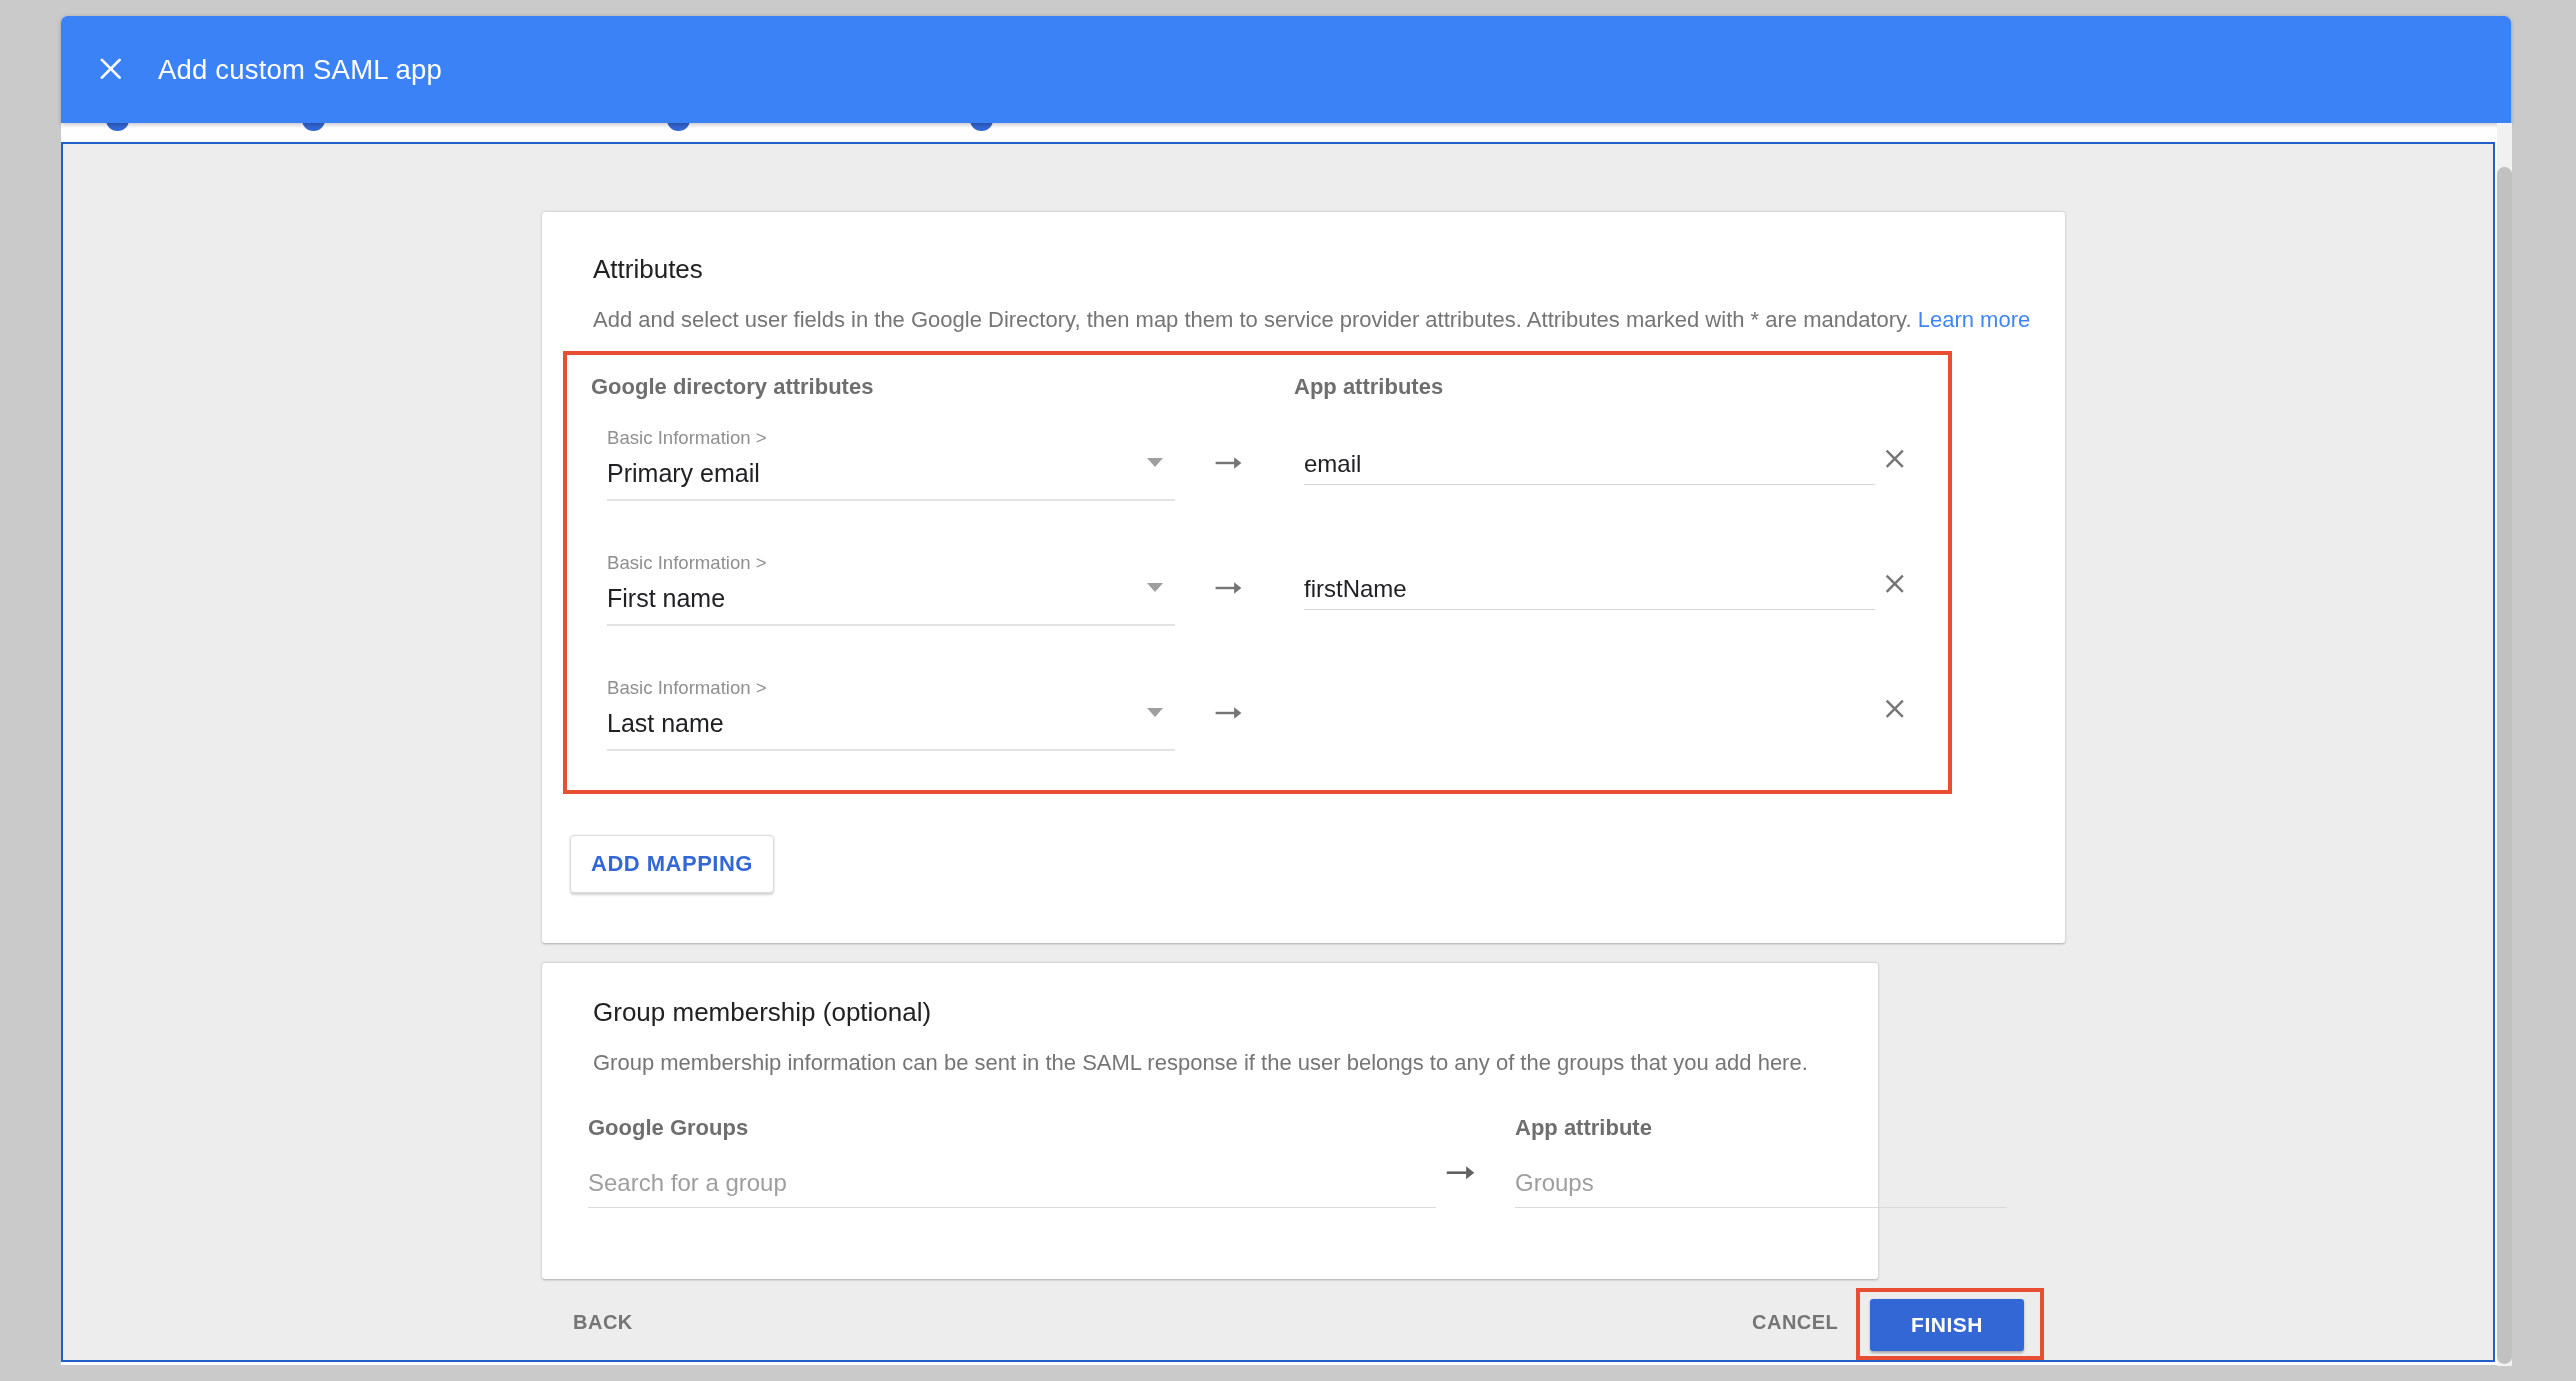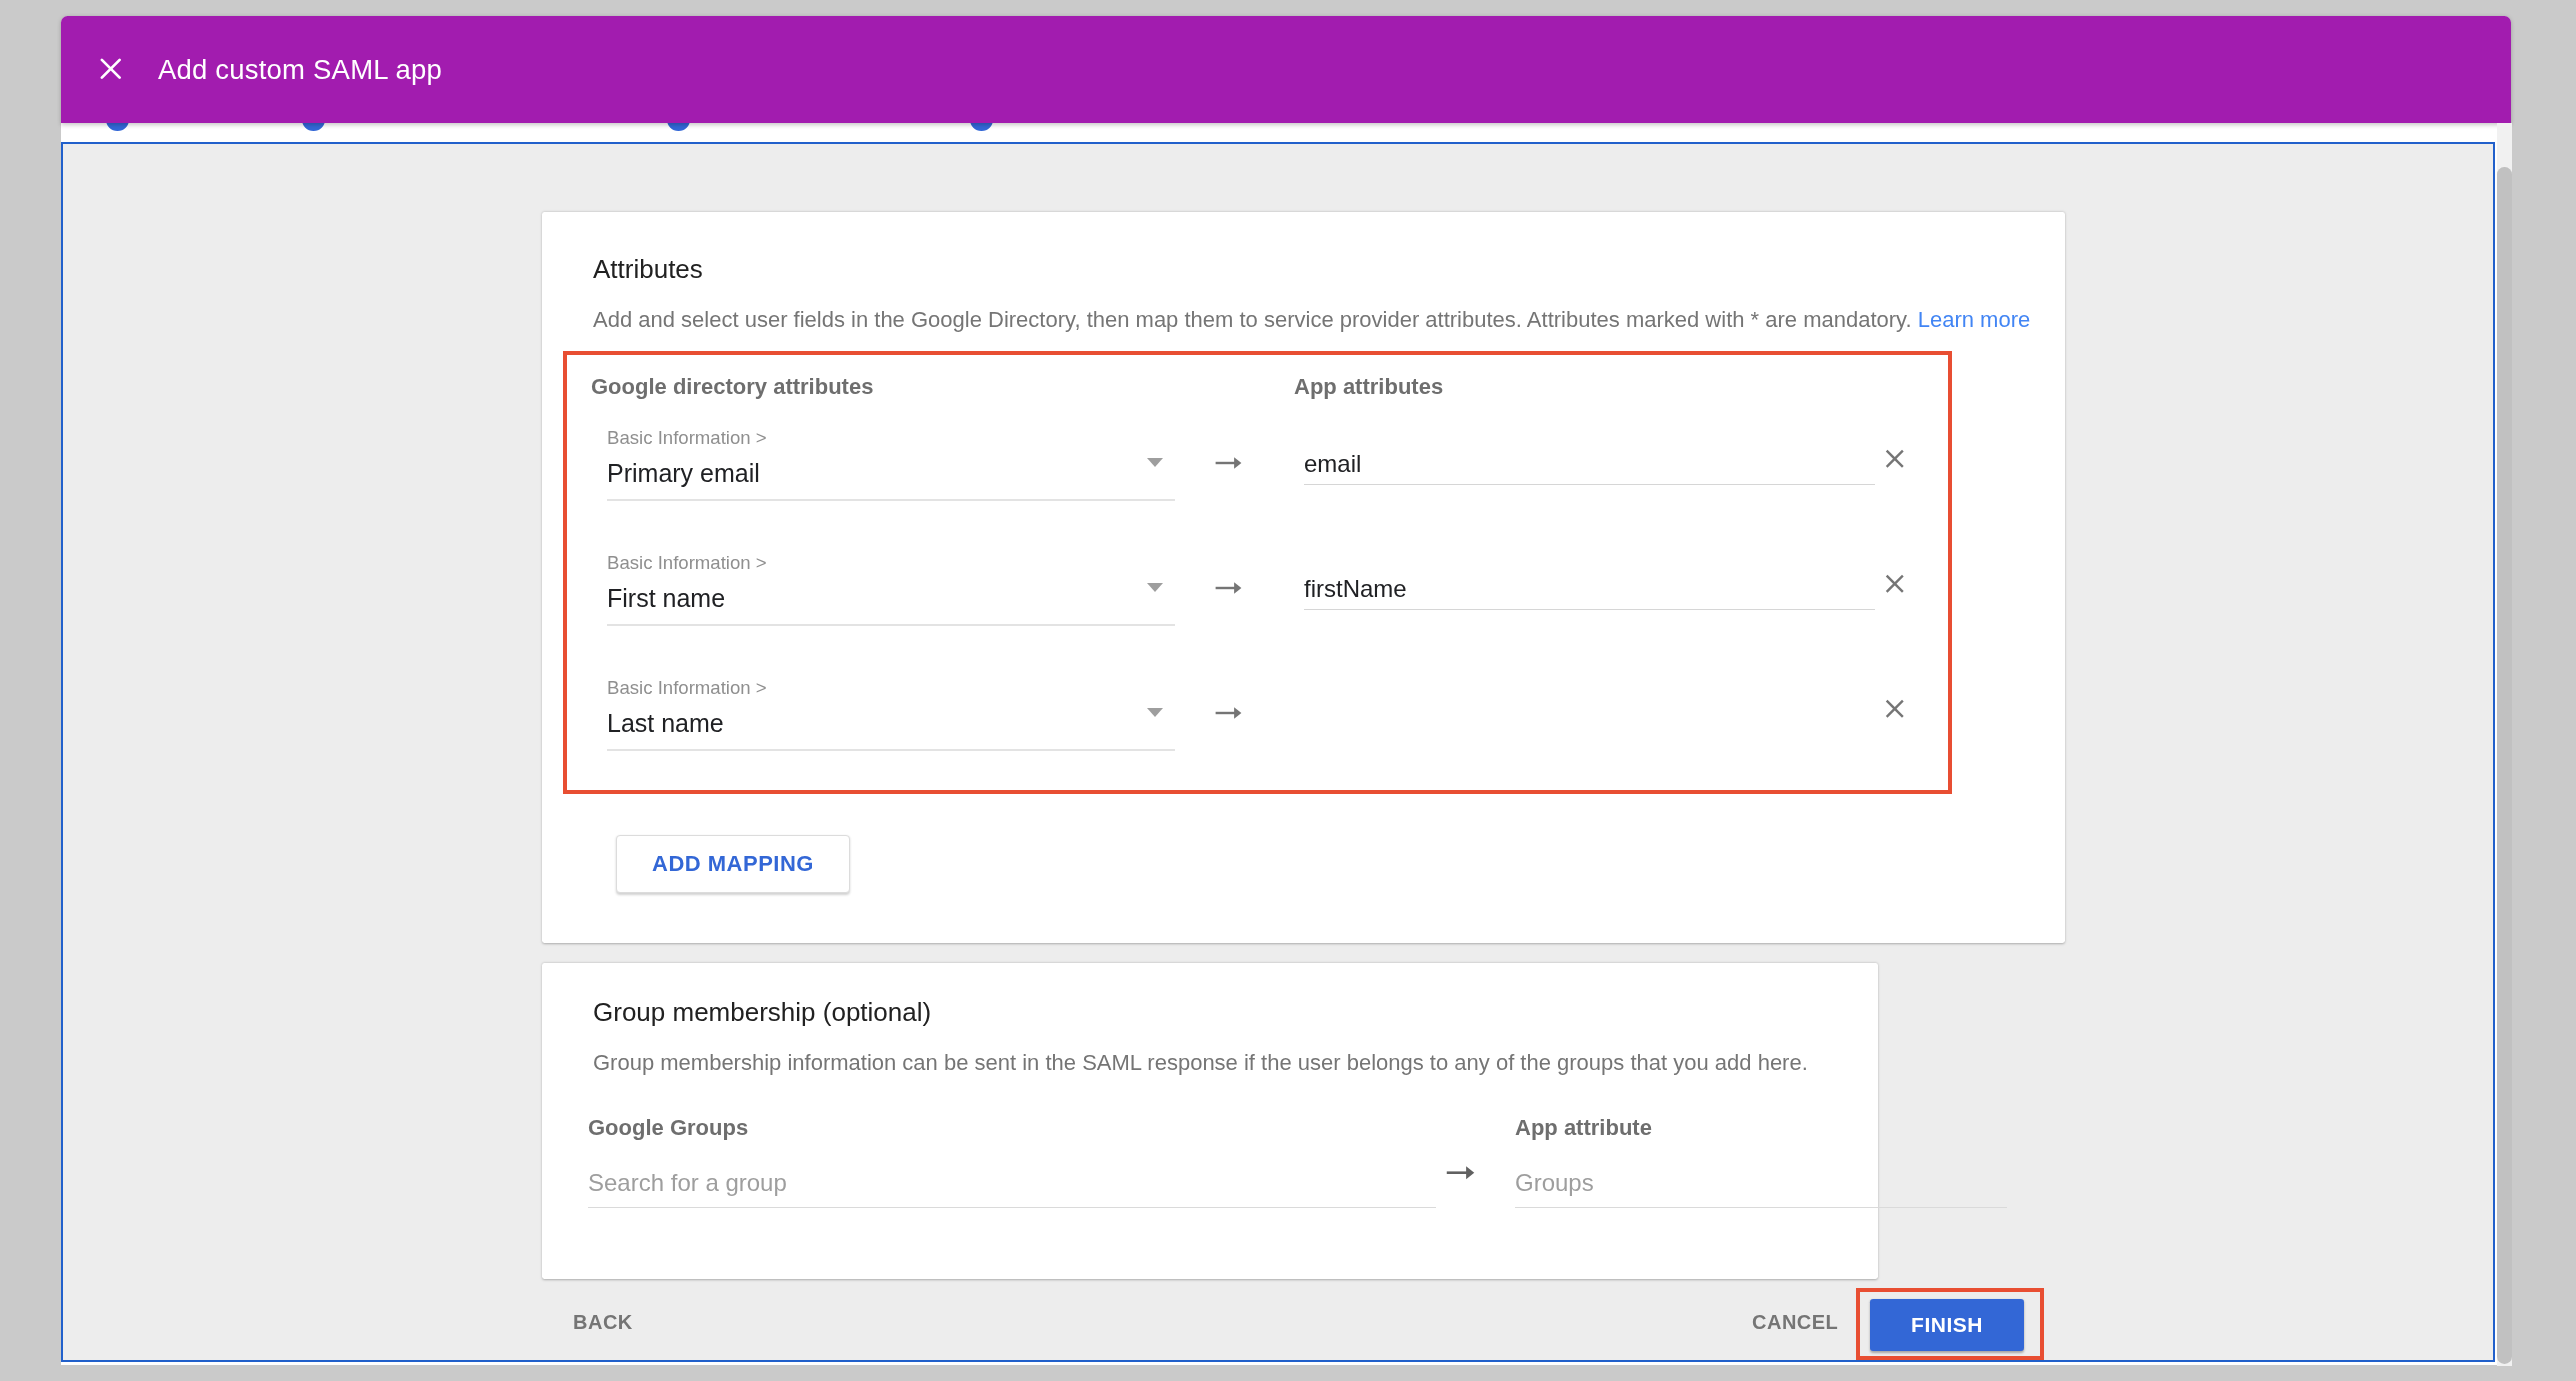--- a/index.html
+++ b/index.html
@@ -11,21 +11,21 @@
     -webkit-font-smoothing:antialiased;
   }
   
   .sheet {
     position:absolute; left:61px; top:16px; width:2450px; height:1349px;
     background:#ffffff; border-radius:6.5px 6.5px 0 0;
   }
   
   .appbar {
     position:absolute; left:61px; top:16px; width:2450px; height:107px;
-    background:#a21caf; border-radius:6.5px 6.5px 0 0;
+    background:#3b82f6; border-radius:6.5px 6.5px 0 0;
     box-shadow:0 1.6px 4px rgba(0,0,0,0.22);
     display:flex; align-items:center; z-index:5;
   }
   .appbar .close-btn {
     position:absolute; left:34px; top:39px; width:31px; height:31px;
     background:none; border:none; cursor:pointer; display:flex;
     align-items:center; justify-content:center;
   }
   .appbar .title {
     position:absolute; left:97px; top:0; height:107px;
@@ -78,21 +78,21 @@
   .map-row .arrow { position:absolute; left:607px; top:32px; }
   .map-row .app-input { position:absolute; left:697px; top:22.7px; width:571px; height:40px;
                 border:none; border-bottom:1.6px solid #d6d6d6; background:transparent;
                 font-family:"Liberation Sans", sans-serif;
                 font-size:24px; color:#202124; outline:none; }
   .map-row .remove-btn { position:absolute; left:1272px; top:22.7px; width:32px; height:32px;
                 background:none; border:none; cursor:pointer;
                 display:flex; align-items:center; justify-content:center; }
   
   .add-mapping {
-    position:absolute; left:616px; top:835px; width:234px; height:58px;
+    position:absolute; left:570px; top:835px; width:204px; height:58px;
     background:#ffffff; border:0.8px solid #dcdcdc; border-radius:4px;
     box-shadow:0 1.6px 2.4px rgba(0,0,0,0.18);
     color:#3367d6; font-size:22px; font-weight:700; letter-spacing:0.5px;
     font-family:"Liberation Sans", sans-serif; cursor:pointer; z-index:9;
   }
   
   .group-label { position:absolute; font-size:22px; font-weight:700; color:#6e6e6e; z-index:9; }
   .lbl-google-groups { left:588px; top:1115px; }
   .lbl-app-attribute { left:1515px; top:1115px; }
   .group-input { position:absolute; height:49px; border:none; background:transparent;

